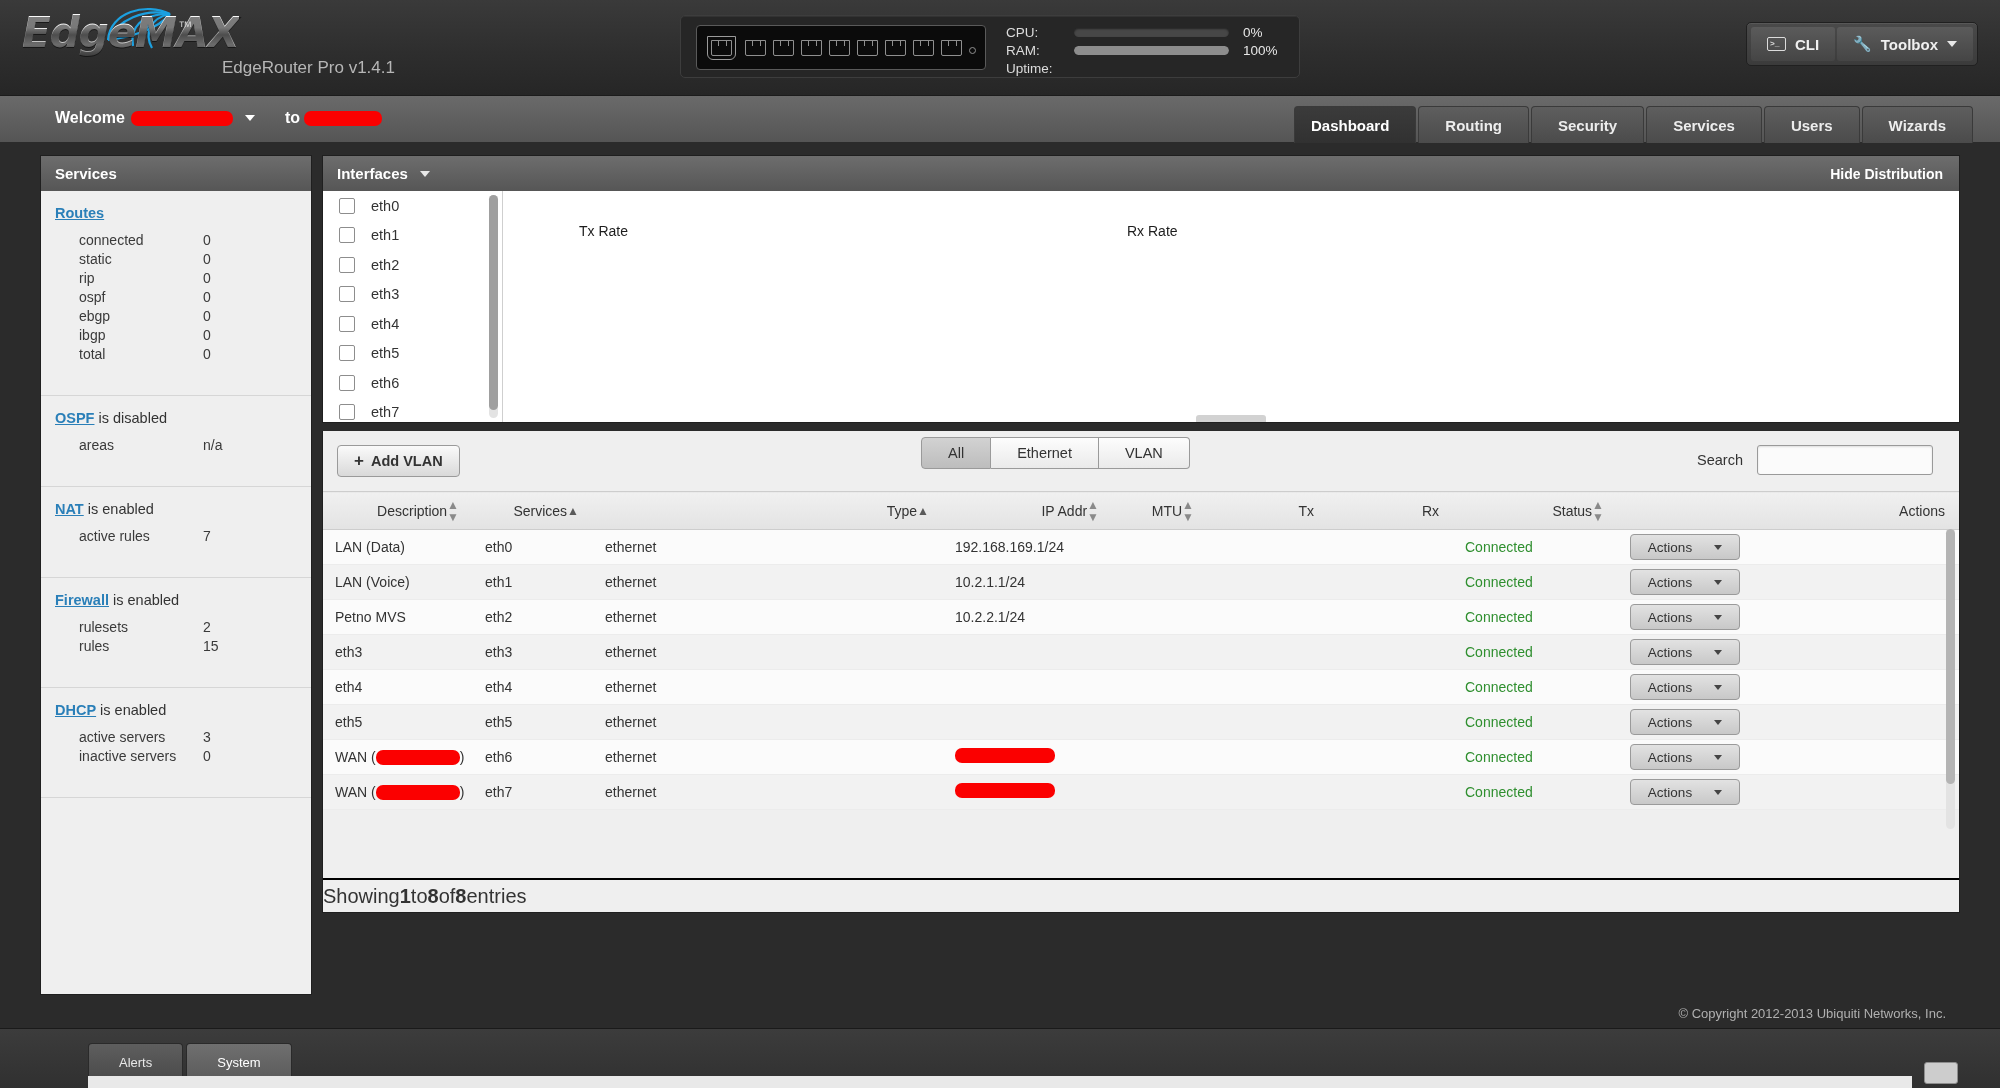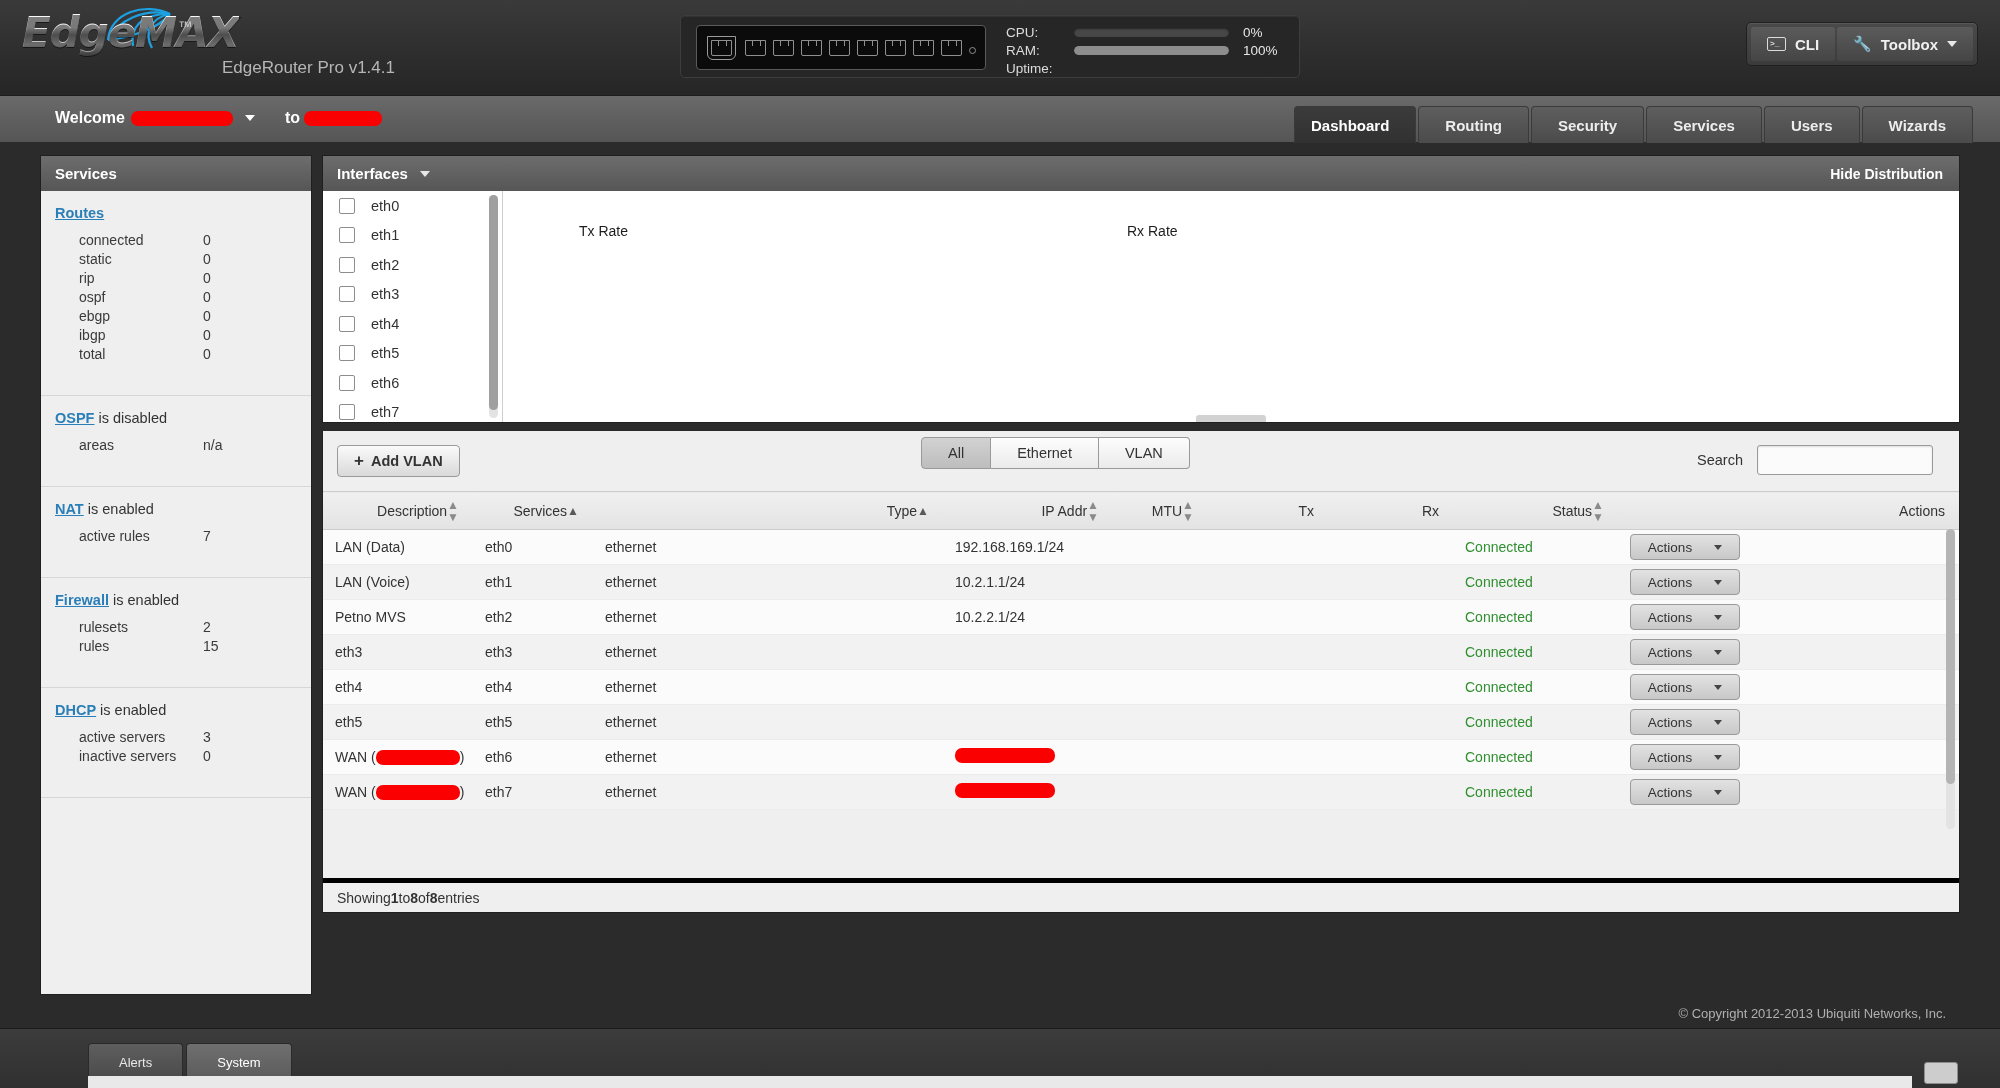--- a/index.html
+++ b/index.html
@@ -184,23 +184,23 @@
   .act-btn { height:26px; width: 110px; background: linear-gradient(180deg,#e2e2e2,#c8c8c8);
              border:1px solid #9a9a9a; border-radius:4px; font-size:13.5px; color:#333;
              display:flex; align-items:center; justify-content:center; gap: 22px; }
   .act-btn .caret-d { border-top-color:#444; border-left-width:4px; border-right-width:4px;
                       border-top-width:5px; }
   .tbl-scroll-wrap { position:relative; height: 352px; overflow:hidden; }
   .v-scroll { position:absolute; right: 4px; top: 38px; width:9px; height: 300px;
               background:#e3e3e3; border-radius:5px; }
   .v-scroll > i { display:block; width:9px; height:255px; background:#b4b4b4; border-radius:5px;}
   .tbl-footer { position:absolute; left:0; right:0; bottom:0; height: 34px;
-                background:#efefef; border-top:5px solid #000000;
-                display:flex; align-items:center; padding-left: 14px;
-                font-size:14px; color:#333; }
+                background:#efefef; border-top:2px solid #000000;
+                display:flex; align-items:center; 
+                font-size:20px; color:#333; }
   .tbl-footer b { font-weight:bold; }
 
   .copyright { position:absolute; left:40px; top: 1000px; width:1920px; height: 28px;
                background:#2b2b2b; color:#b0b0b0; font-size:13px; text-align:right;
                padding-right: 14px; line-height: 28px; }
 
   
   .bottom { position:absolute; left:0; bottom:0; width:2000px; height:60px;
             background: linear-gradient(180deg,#3c3c3c,#303030); border-top:1px solid #1a1a1a;}
   .btabs { position:absolute; left: 88px; top: 14px; display:flex; gap:3px; }

